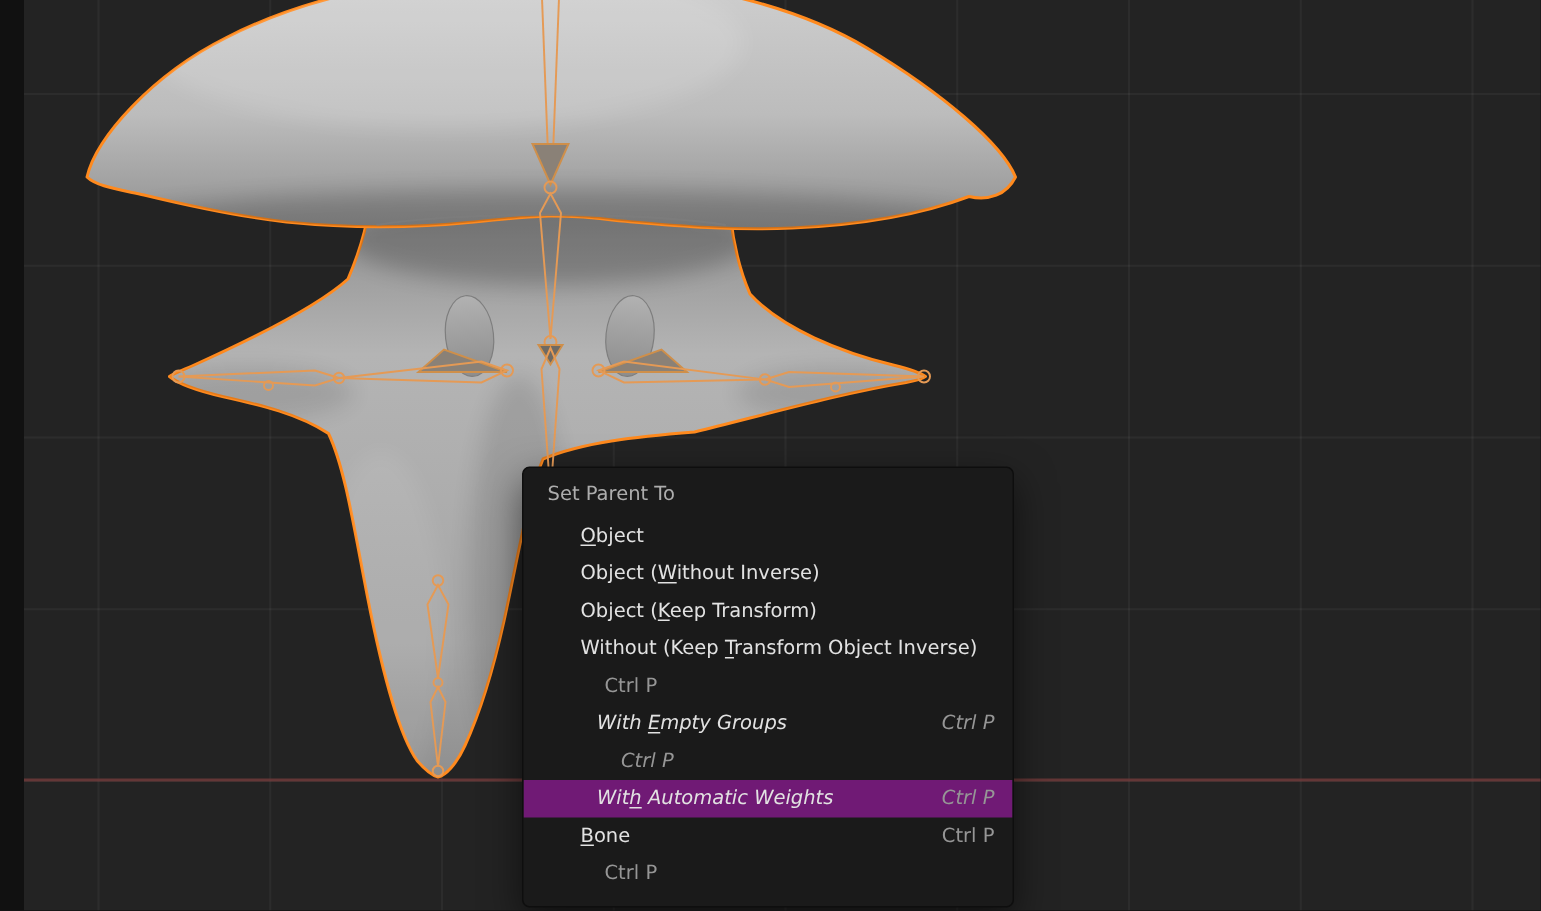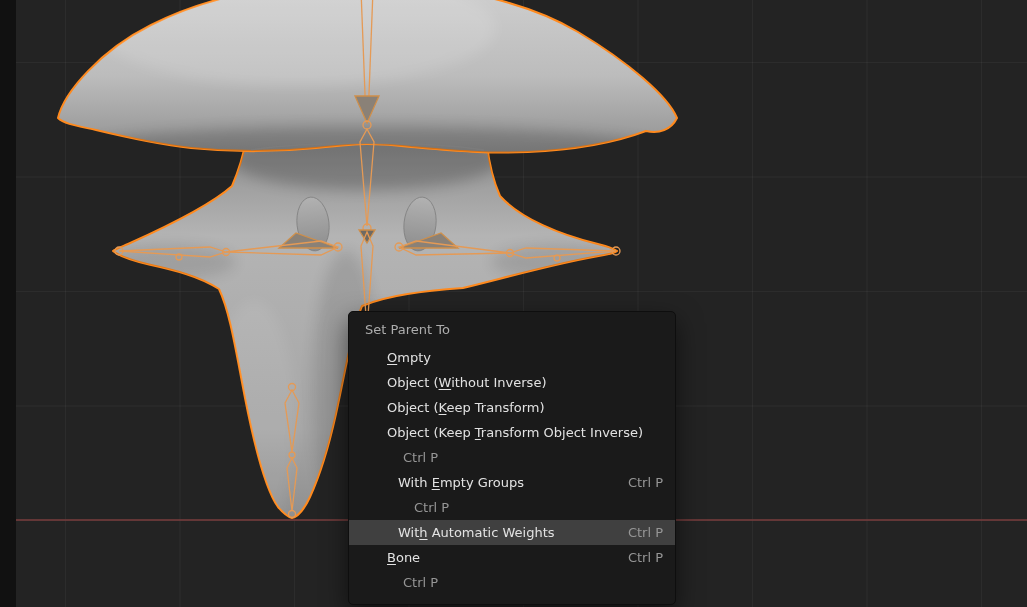--- a/index.html
+++ b/index.html
@@ -27,22 +27,22 @@
     z-index:10;font-size:13px;color:#dedede;overflow:hidden;
     box-sizing:border-box;
   }
   .menu-title{
     padding:10px 16px 8px 16px;color:#adadad;cursor:default;
   }
   .menu-item{
     height:25px;display:flex;align-items:center;
     padding:0 12px 0 38px;cursor:default;white-space:nowrap;
   }
-  .menu-item.indent{padding-left:49px;}
-  .menu-item.hl{background:#404040;gap:46px;}
+  .menu-item.indent{padding-left:49px;font-style:italic;}
+  .menu-item.hl{background:#701a75;gap:46px;}
   .menu-item .label{flex:1;color:#e2e2e2;}
   .menu-item .shortcut{color:#969696;margin-left:16px;}
   .menu-item u{text-decoration:underline;text-underline-offset:2px;}
 </style>
 </head>
 <body>
 
 <div class="stage">
 
   <div class="axis-x"></div>
@@ -172,33 +172,33 @@
         <polygon points="276,458 271,468 276,511 281,468"></polygon>
         <circle cx="276" cy="514" r="3.5"></circle>
       </g>
     </g>
   </svg>
 
   <div class="menu">
     <div class="menu-title">Set Parent To</div>
 
     <div class="menu-item">
-      <span class="label"><span></span><u>O</u><span>mpty</span></span>
+      <span class="label"><span></span><u>O</u><span>bject</span></span>
       <span class="shortcut"></span>
     </div>
     <div class="menu-item">
       <span class="label"><span>Object (</span><u>W</u><span>ithout Inverse)</span></span>
       <span class="shortcut"></span>
     </div>
     <div class="menu-item">
       <span class="label"><span>Object (</span><u>K</u><span>eep Transform)</span></span>
       <span class="shortcut"></span>
     </div>
     <div class="menu-item">
-      <span class="label"><span>Object (Keep </span><u>T</u><span>ransform Object Inverse)</span></span>
+      <span class="label"><span>Without (Keep </span><u>T</u><span>ransform Object Inverse)</span></span>
       <span class="shortcut"></span>
     </div>
     <div class="menu-item">
       <span class="shortcut">Ctrl P</span>
     </div>
     <div class="menu-item indent">
       <span class="label"><span>With </span><u>E</u><span>mpty Groups</span></span>
       <span class="shortcut">Ctrl P</span>
     </div>
     <div class="menu-item indent">

